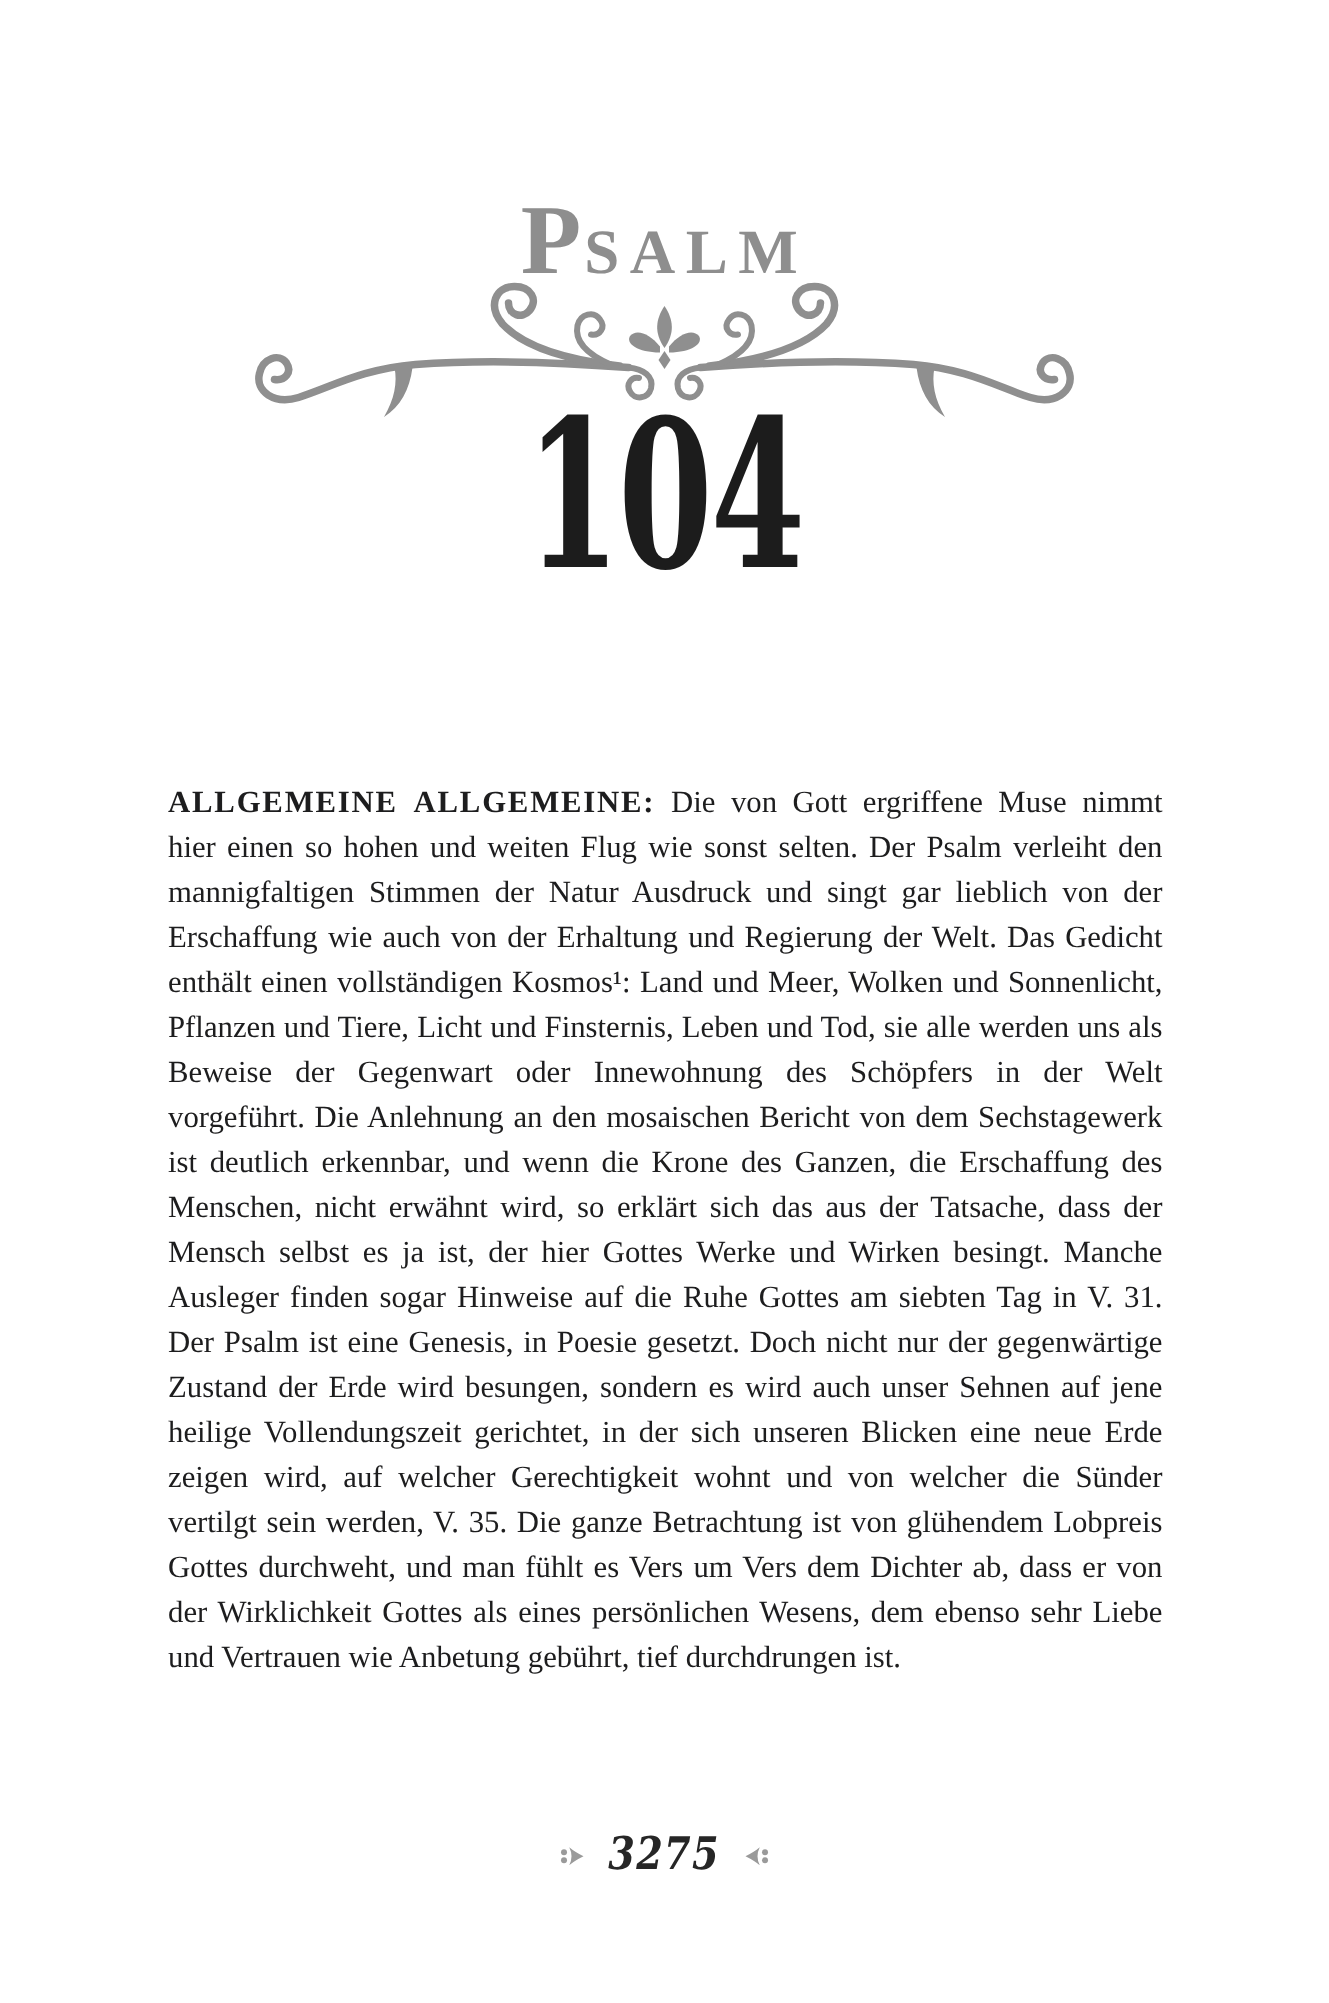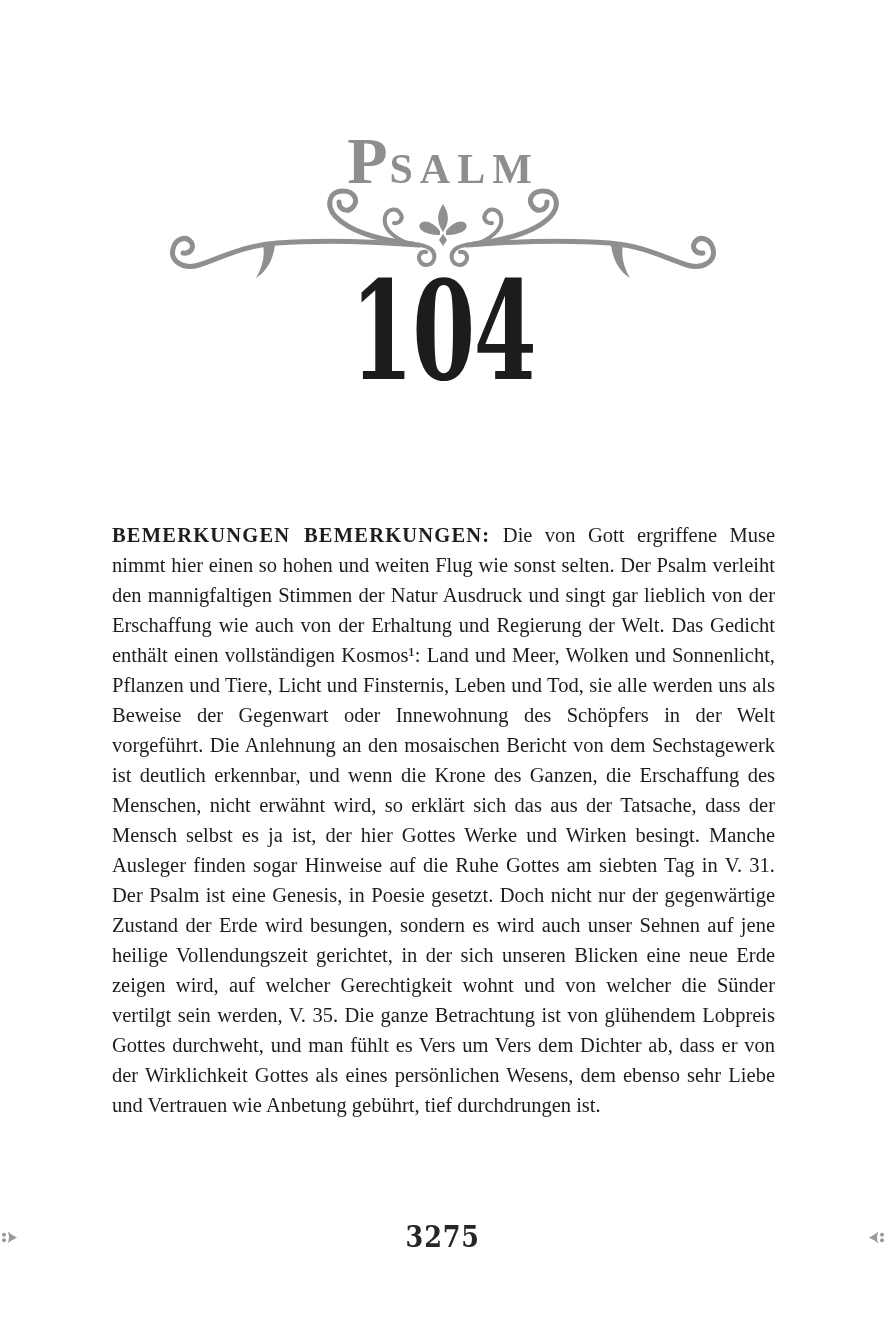--- a/index.html
+++ b/index.html
@@ -79,22 +79,23 @@
   .para-2 { text-indent: 30px; }
 
   
   .footer {
     position: absolute;
     top: 1222px;
     left: 0;
     width: 100%;
     display: flex;
     align-items: center;
-    justify-content: space-between;
+    justify-content: center;
     gap: 9px;
+    font-style: italic;
   }
   .page-number {
     font-family: "DejaVu Serif", serif;
     font-weight: bold;
     font-size: 30px;
     line-height: 1;
     color: #262626;
     letter-spacing: 1px;
     transform: scaleX(0.85);
   }
@@ -131,21 +132,21 @@
         <path d="M289 45 C 296 36, 305 33, 309 38 C 312 43, 304 49, 289 49 Z"></path>
         <path d="M286 48 L290 54 L286 60 L282 54 Z"></path>
       </g>
     </svg>
   </div>
 
   <div class="chapter-number">104</div>
 
   <div class="body-text">
     <p>
-      <strong class="lead-in">BEMERKUNGEN BEMERKUNGEN:</strong>
+      <strong class="lead-in">ALLGEMEINE ALLGEMEINE:</strong>
       <span>Die von Gott ergriffene Muse nimmt hier einen so hohen und weiten Flug wie sonst selten. Der Psalm verleiht den mannigfaltigen Stimmen der Natur Ausdruck und singt gar lieblich von der Erschaffung wie auch von der Erhaltung und Regierung der Welt. Das Gedicht enthält einen vollständigen Kosmos¹: Land und Meer, Wolken und Sonnenlicht, Pflanzen und Tiere, Licht und Finsternis, Leben und Tod, sie alle werden uns als Beweise der Gegenwart oder Innewohnung des Schöpfers in der Welt vorgeführt. Die Anlehnung an den mosaischen Bericht von dem Sechstagewerk ist deutlich erkennbar, und wenn die Krone des Ganzen, die Erschaffung des Menschen, nicht erwähnt wird, so erklärt sich das aus der Tatsache, dass der Mensch selbst es ja ist, der hier Gottes Werke und Wirken besingt. Manche Ausleger finden sogar Hinweise auf die Ruhe Gottes am siebten Tag in V. 31. Der Psalm ist eine Genesis, in Poesie gesetzt. Doch nicht nur der gegenwärtige Zustand der Erde wird besungen, sondern es wird auch unser Sehnen auf jene heilige Vollendungszeit gerichtet, in der sich unseren Blicken eine neue Erde zeigen wird, auf welcher Gerechtigkeit wohnt und von welcher die Sünder vertilgt sein werden, V. 35. Die ganze Betrachtung ist von glühendem Lobpreis Gottes durchweht, und man fühlt es Vers um Vers dem Dichter ab, dass er von der Wirklichkeit Gottes als eines persönlichen Wesens, dem ebenso sehr Liebe und Vertrauen wie Anbetung gebührt, tief durchdrungen ist.</span>
     </p>
   </div>
 
   <div class="footer">
     <svg class="fleuron" width="18" height="15" viewBox="0 0 18 15" xmlns="http://www.w3.org/2000/svg">
       <g fill="#9a9a9a">
         <path d="M17 7.5 Q11 4.5 7.5 1.5 Q9 4.5 9 7.5 Q9 10.5 7.5 13.5 Q11 10.5 17 7.5 Z"></path>
         <circle cx="4" cy="4.8" r="2"></circle>
         <circle cx="4" cy="10.2" r="2"></circle>

